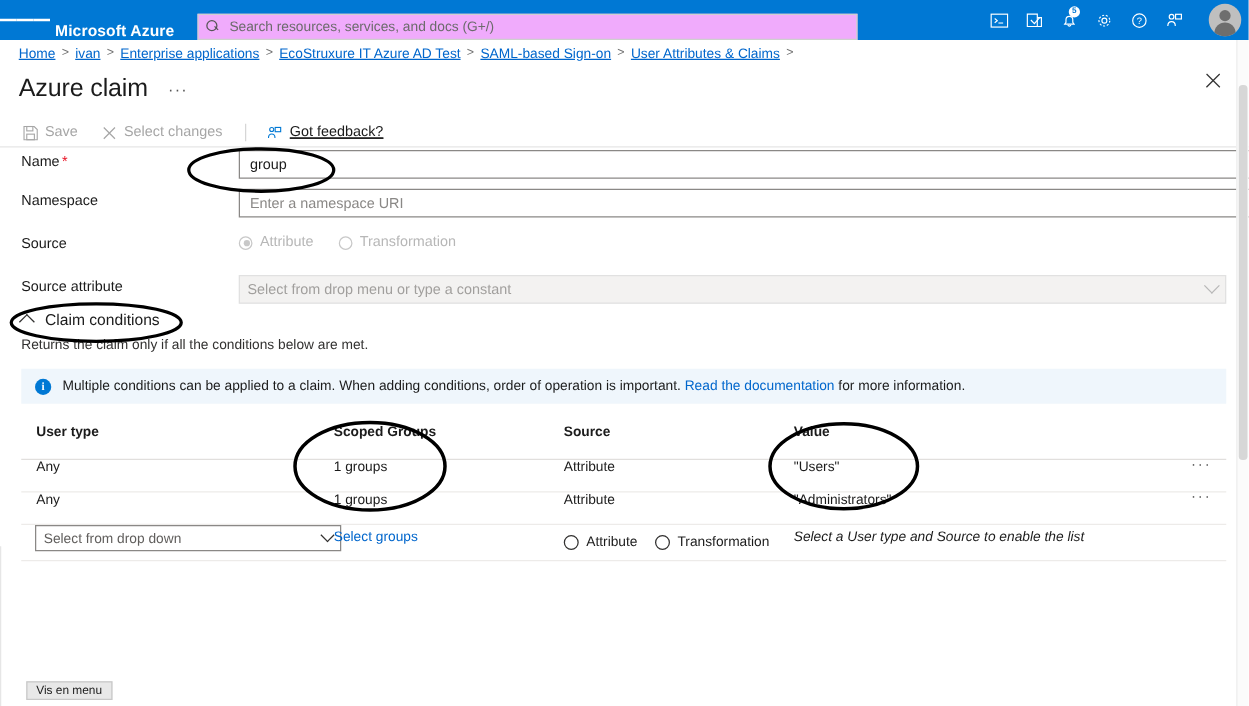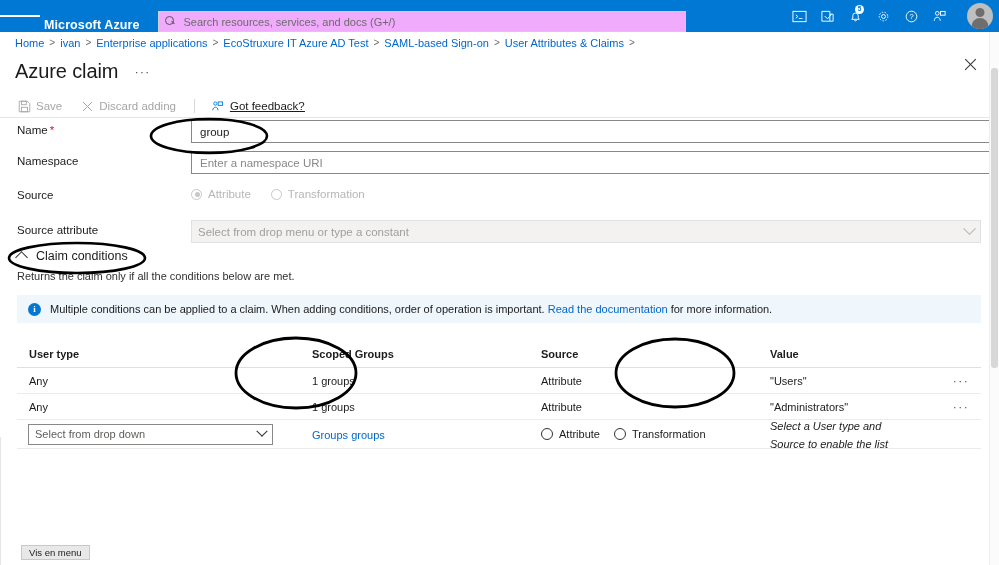--- a/index.html
+++ b/index.html
@@ -64,21 +64,21 @@
   .avatar::after{
     content:""; position:absolute; left:50%; top:15px; transform:translateX(-50%);
     width:17px; height:12px; border-radius:9px 9px 0 0; background:#6e6e6e;
   }
 
   
   .breadcrumb {
     position:absolute; left:0; top:32px; width:999px; height:21px;
     display:flex; align-items:center; padding-left:15px; font-size:11px;
   }
-  .crumb { color:#0066cc; cursor:pointer; white-space:nowrap; }
+  .crumb { color:#0066cc; cursor:pointer; white-space:nowrap;text-decoration:underline; }
   .crumb.last { color:#0066cc; }
   .crumb-sep { color:#6e6e6e; margin:0 5px; font-size:10px; }
 
   
   .titlerow {
     position:absolute; left:0; top:53px; width:999px; height:37px;
     display:flex; align-items:center; padding-left:15px;
   }
   .page-title { font-size:20px; color:#1b1b1b; font-weight:normal; letter-spacing:-0.1px; }
   .title-ellipsis {
@@ -170,21 +170,21 @@
   .info-ic {
     width:13px; height:13px; border-radius:50%; background:#0078d4; color:#fff;
     font-size:9px; font-weight:bold; display:flex; align-items:center; justify-content:center;
     margin-right:9px; flex:0 0 auto; font-family:"Liberation Serif", serif;
   }
   .banner-text { font-size:11px; color:#1b1b1b; }
   .banner-link { color:#0066cc; cursor:pointer; }
 
   
   .tbl { position:absolute; left:17px; top:340px; width:964px; }
-  .trow { position:relative; display:flex; align-items:center; height:25px;gap:45px; }
+  .trow { position:relative; display:flex; height:25px; }
   .trow.hdr { height:27px; }
   .trow.hdr .tcell { font-size:11px; font-weight:bold; color:#1b1b1b; }
   .tcell { font-size:11px; color:#1b1b1b; }
   .c1 { width:250px; padding-left:12px; }
   .c2 { width:184px; }
   .c3 { width:184px; }
   .c4 { flex:1; }
   .c5 { width:40px; text-align:center; }
   .tline { height:1px; background:#edebe9; width:100%; }
   .tline.top { background:#e1dfdd; }
@@ -331,21 +331,21 @@
       </span>
       <span class="lbl">Save</span>
     </div>
 
     <div class="cmd">
       <span class="ic">
         <svg width="13" height="13" viewBox="0 0 16 16">
           <path d="M2.5 2.5 L13.5 13.5 M13.5 2.5 L2.5 13.5" stroke="#a6a6a6" stroke-width="1.2" fill="none"></path>
         </svg>
       </span>
-      <span class="lbl">Discard adding</span>
+      <span class="lbl">Select changes</span>
     </div>
 
     <div class="cmd-sep"></div>
 
     <div class="cmd enabled">
       <span class="ic">
         <svg width="13" height="13" viewBox="0 0 16 16">
           <circle cx="5.4" cy="4.4" r="2" fill="none" stroke="#0078d4" stroke-width="1.1"></circle>
           <path d="M2.2 12.8 c0-2.5 1.5-3.9 3.2-3.9 s3.2 1.4 3.2 3.9" fill="none" stroke="#0078d4" stroke-width="1.1"></path>
           <rect x="8.8" y="2.4" width="5.4" height="4.2" fill="none" stroke="#0078d4" stroke-width="1.1"></rect>
@@ -445,21 +445,21 @@
     <div class="tline"></div>
 
     <div class="trow editor">
       <div class="c1" style="padding-left:0;">
         <div class="sel-dd">
           <span>Select from drop down</span>
           <span class="chev"></span>
         </div>
       </div>
       <div class="c2">
-        <span class="link-blue">Groups groups</span>
+        <span class="link-blue">Select groups</span>
       </div>
       <div class="c3" style="display:flex;align-items:center;">
         <div class="erad">
           <span class="rd"></span>
           <span>Attribute</span>
         </div>
         <div class="erad">
           <span class="rd"></span>
           <span>Transformation</span>
         </div>

